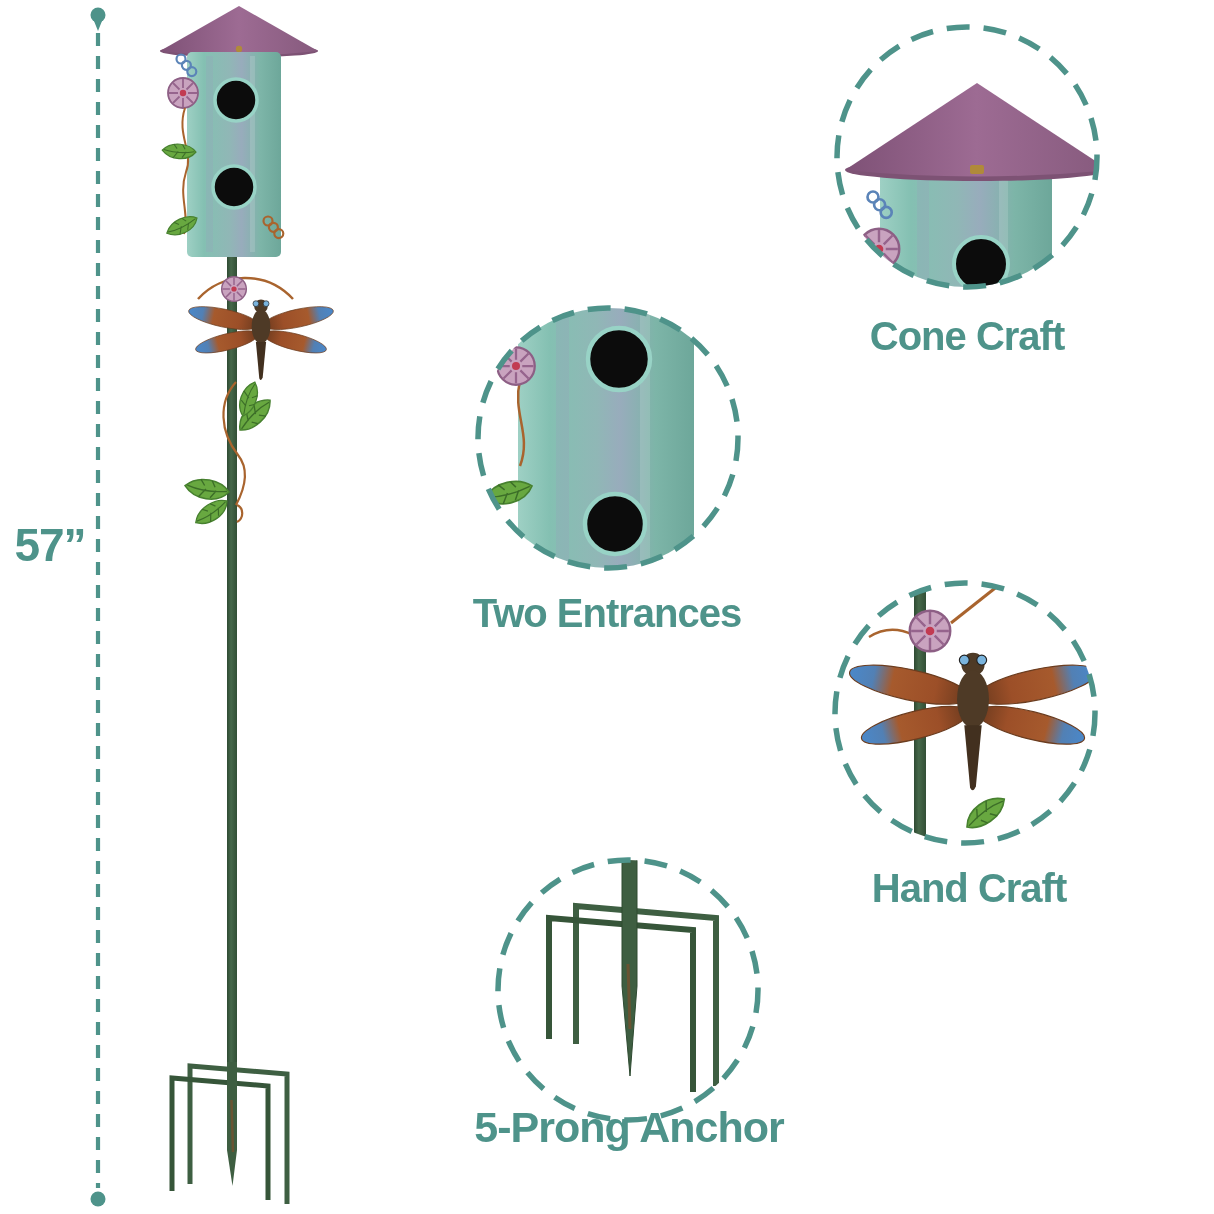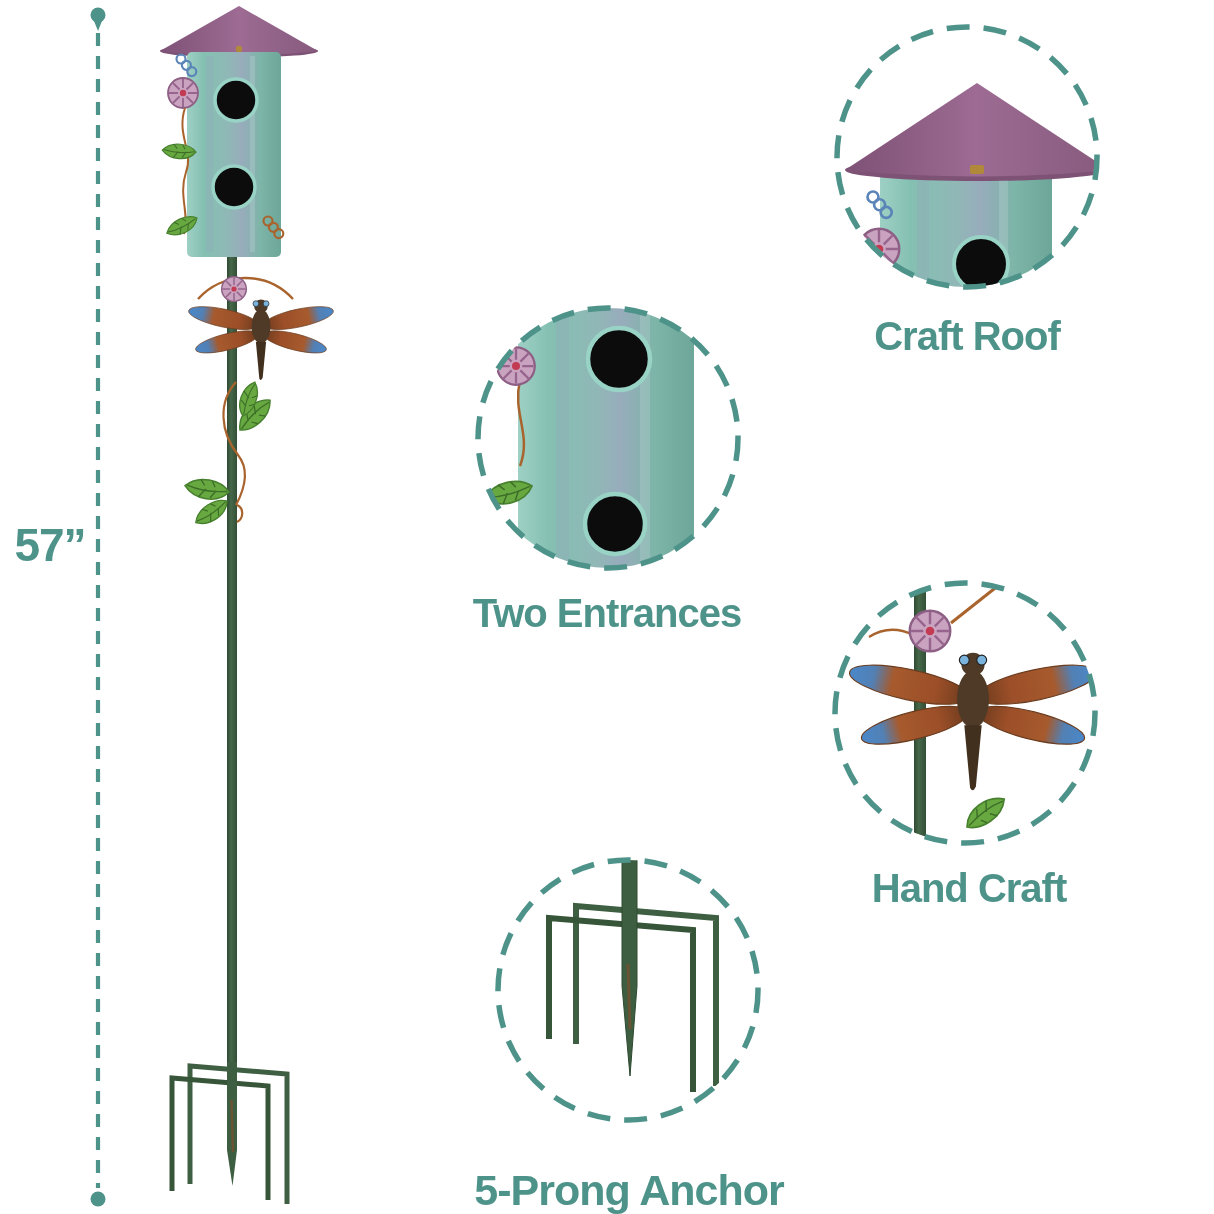--- a/index.html
+++ b/index.html
@@ -9,21 +9,21 @@
     font-family:"Liberation Sans",sans-serif;
   }
   .label{
     position:absolute;color:var(--accent,#4e938a);font-weight:700;
     text-align:center;line-height:1;white-space:nowrap;letter-spacing:-1px;
   }
   #dim-label{left:0;top:522px;width:100px;font-size:46px;}
   #label-cone{left:817px;top:316px;width:300px;font-size:40px;}
   #label-two{left:457px;top:593px;width:300px;font-size:40px;}
   #label-hand{left:819px;top:868px;width:300px;font-size:40px;}
-  #label-anchor{left:469px;top:1169px;width:320px;font-size:43px;}
+  #label-anchor{left:469px;top:1106px;width:320px;font-size:43px;}
   .abs{position:absolute;}
   .ring{fill:none;stroke:var(--accent,#4e938a);stroke-width:5.5;}
   .dimstroke{stroke:var(--accent,#4e938a);}
   .dimfill{fill:var(--accent,#4e938a);}
 </style>
 </head>
 <body>
 
 <div id="canvas">
 
@@ -203,18 +203,18 @@
     <g clip-path="url(#clipC4)" fill="none">
       <path d="M84,190 L84,52 L224,64 L224,232" stroke="#3e5f42" stroke-width="6"></path>
       <path d="M57,185 L57,64 L201,76 L201,238" stroke="#365539" stroke-width="6"></path>
       <path d="M130,4 L145,4 L145,132 L138,222 L130,132 Z" fill="#3e5e41" stroke="#2e4a31" stroke-width="1"></path>
       <line x1="136" y1="110" x2="138" y2="175" stroke="#74502e" stroke-width="3" opacity="0.8"></line>
     </g>
     <circle class="ring" cx="136" cy="136" r="130" stroke-dasharray="23 14"></circle>
   </svg>
 
   <div id="dim-label" class="label">57”</div>
-  <div id="label-cone" class="label">Craft Roof</div>
+  <div id="label-cone" class="label">Cone Craft</div>
   <div id="label-two" class="label">Two Entrances</div>
   <div id="label-hand" class="label">Hand Craft</div>
   <div id="label-anchor" class="label">5-Prong Anchor</div>
 
 </div>
 
 </body></html>

